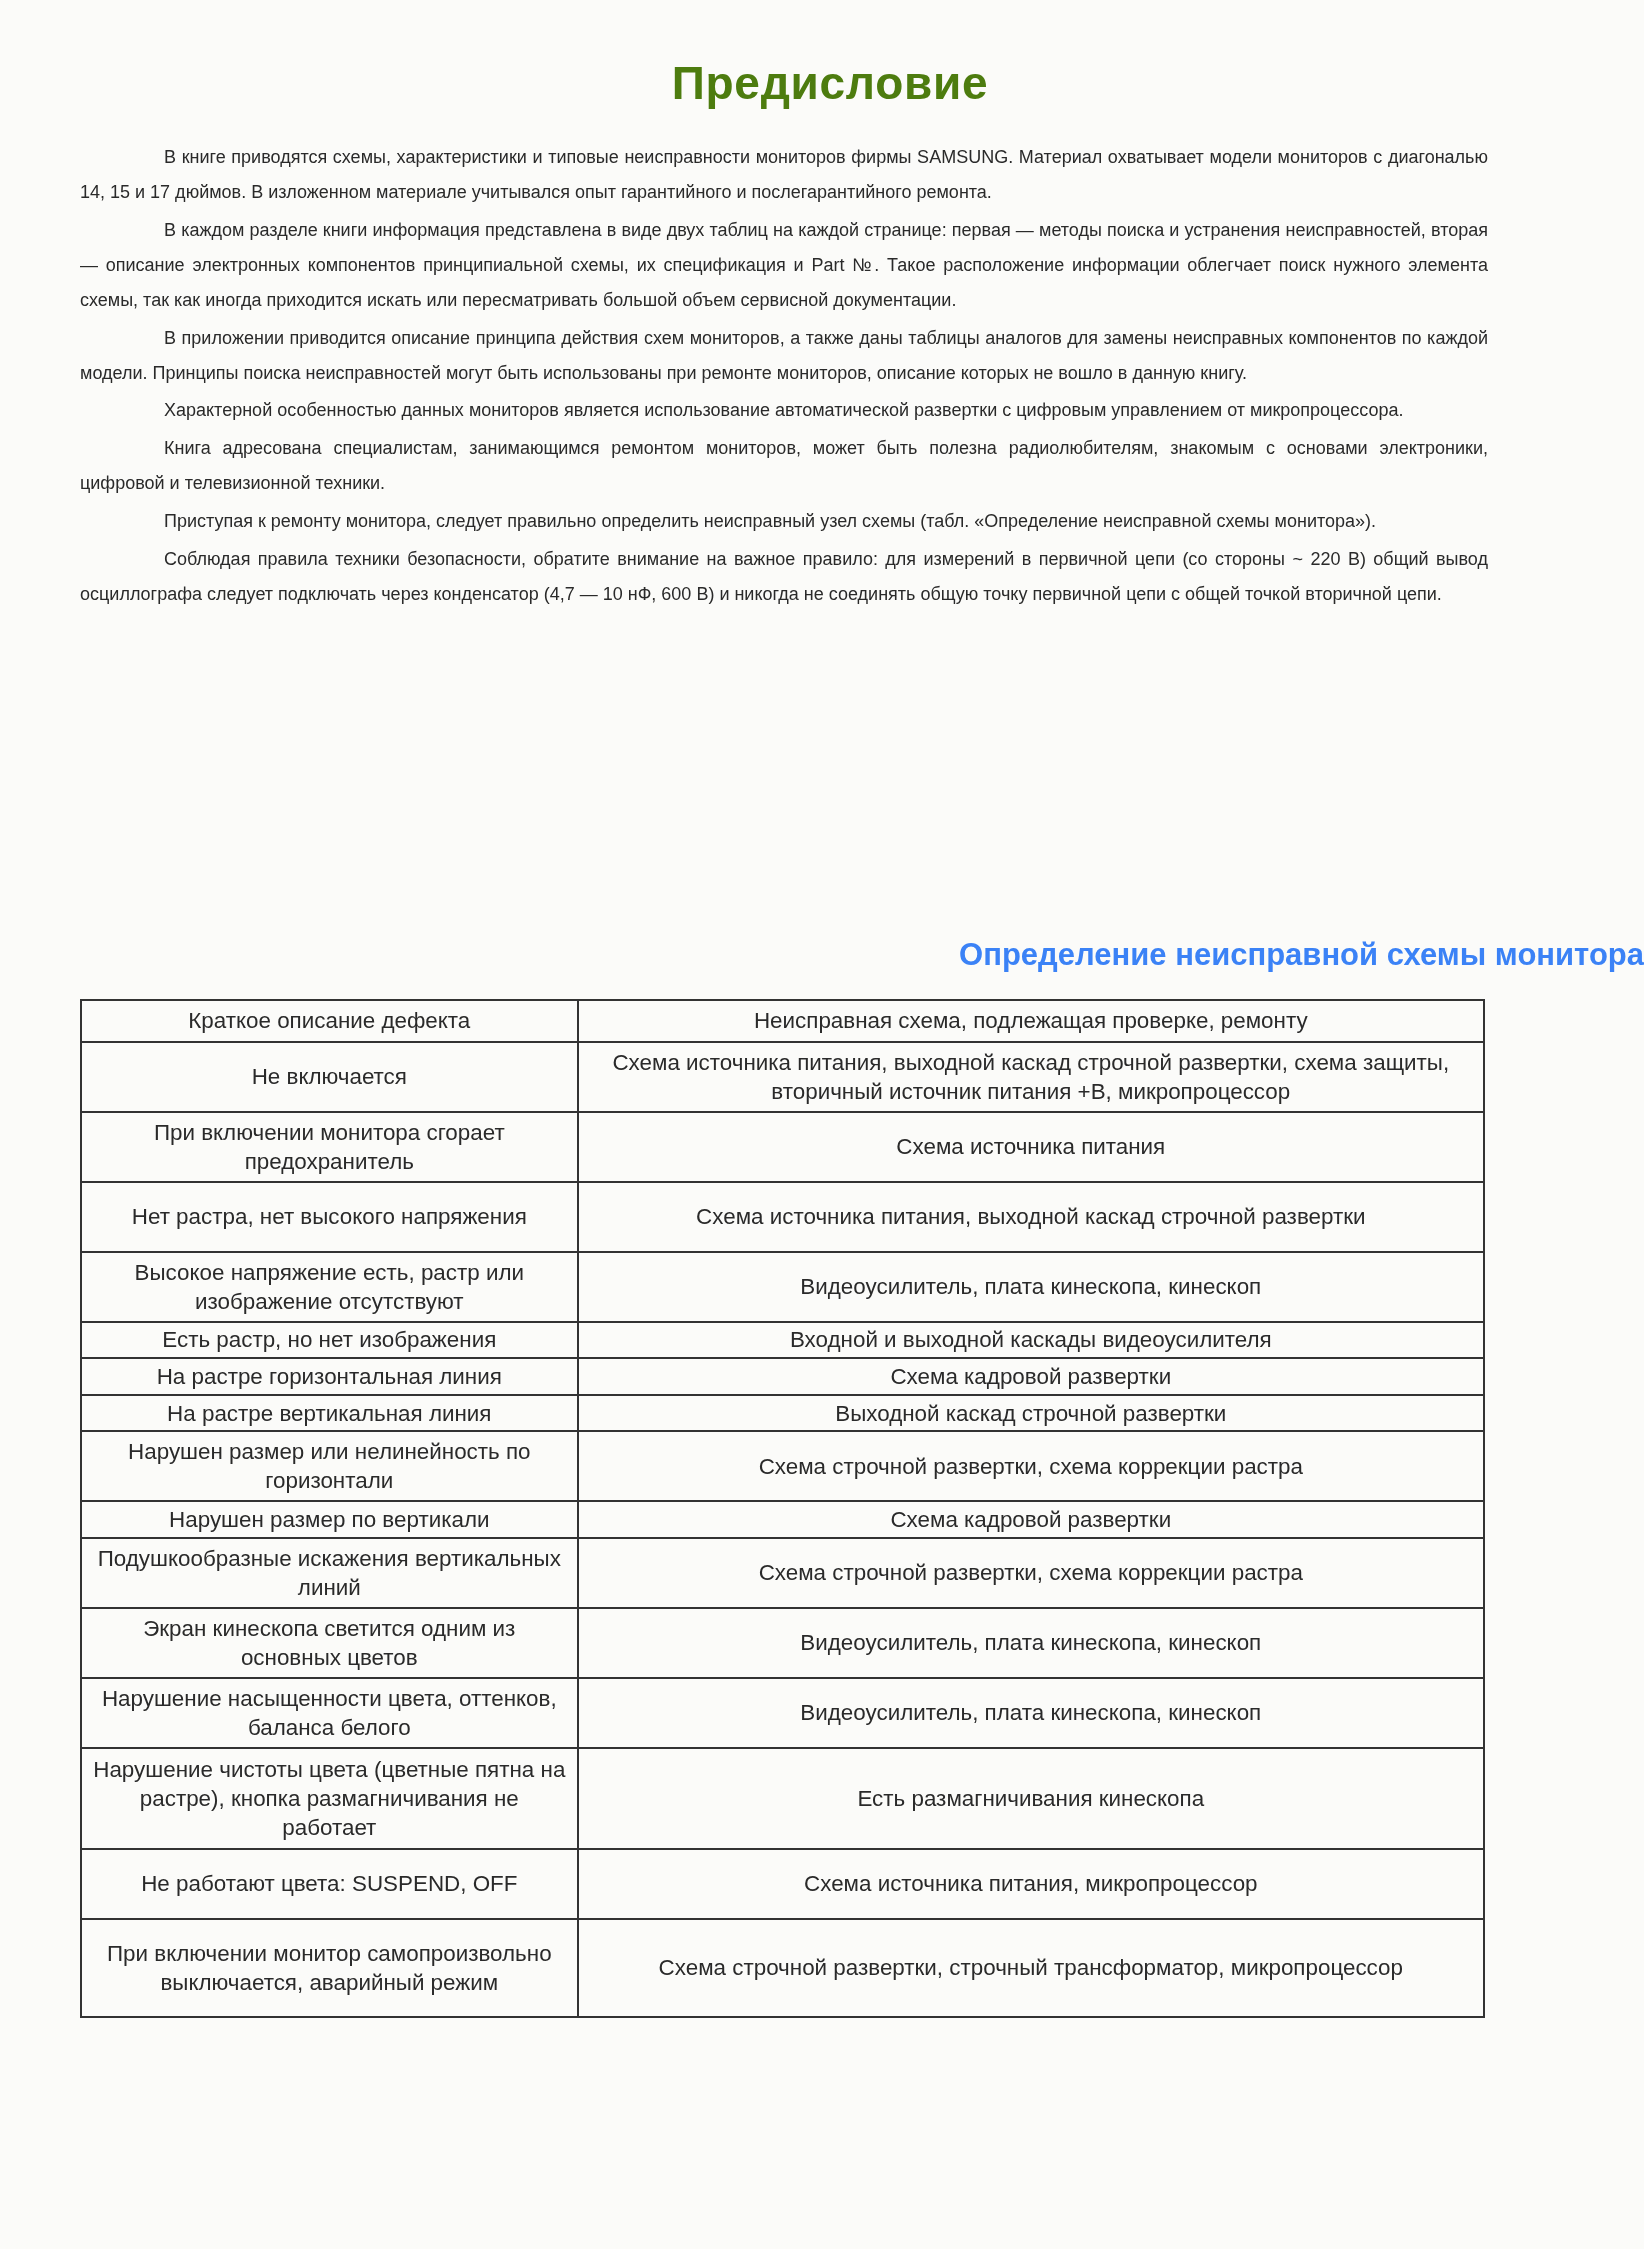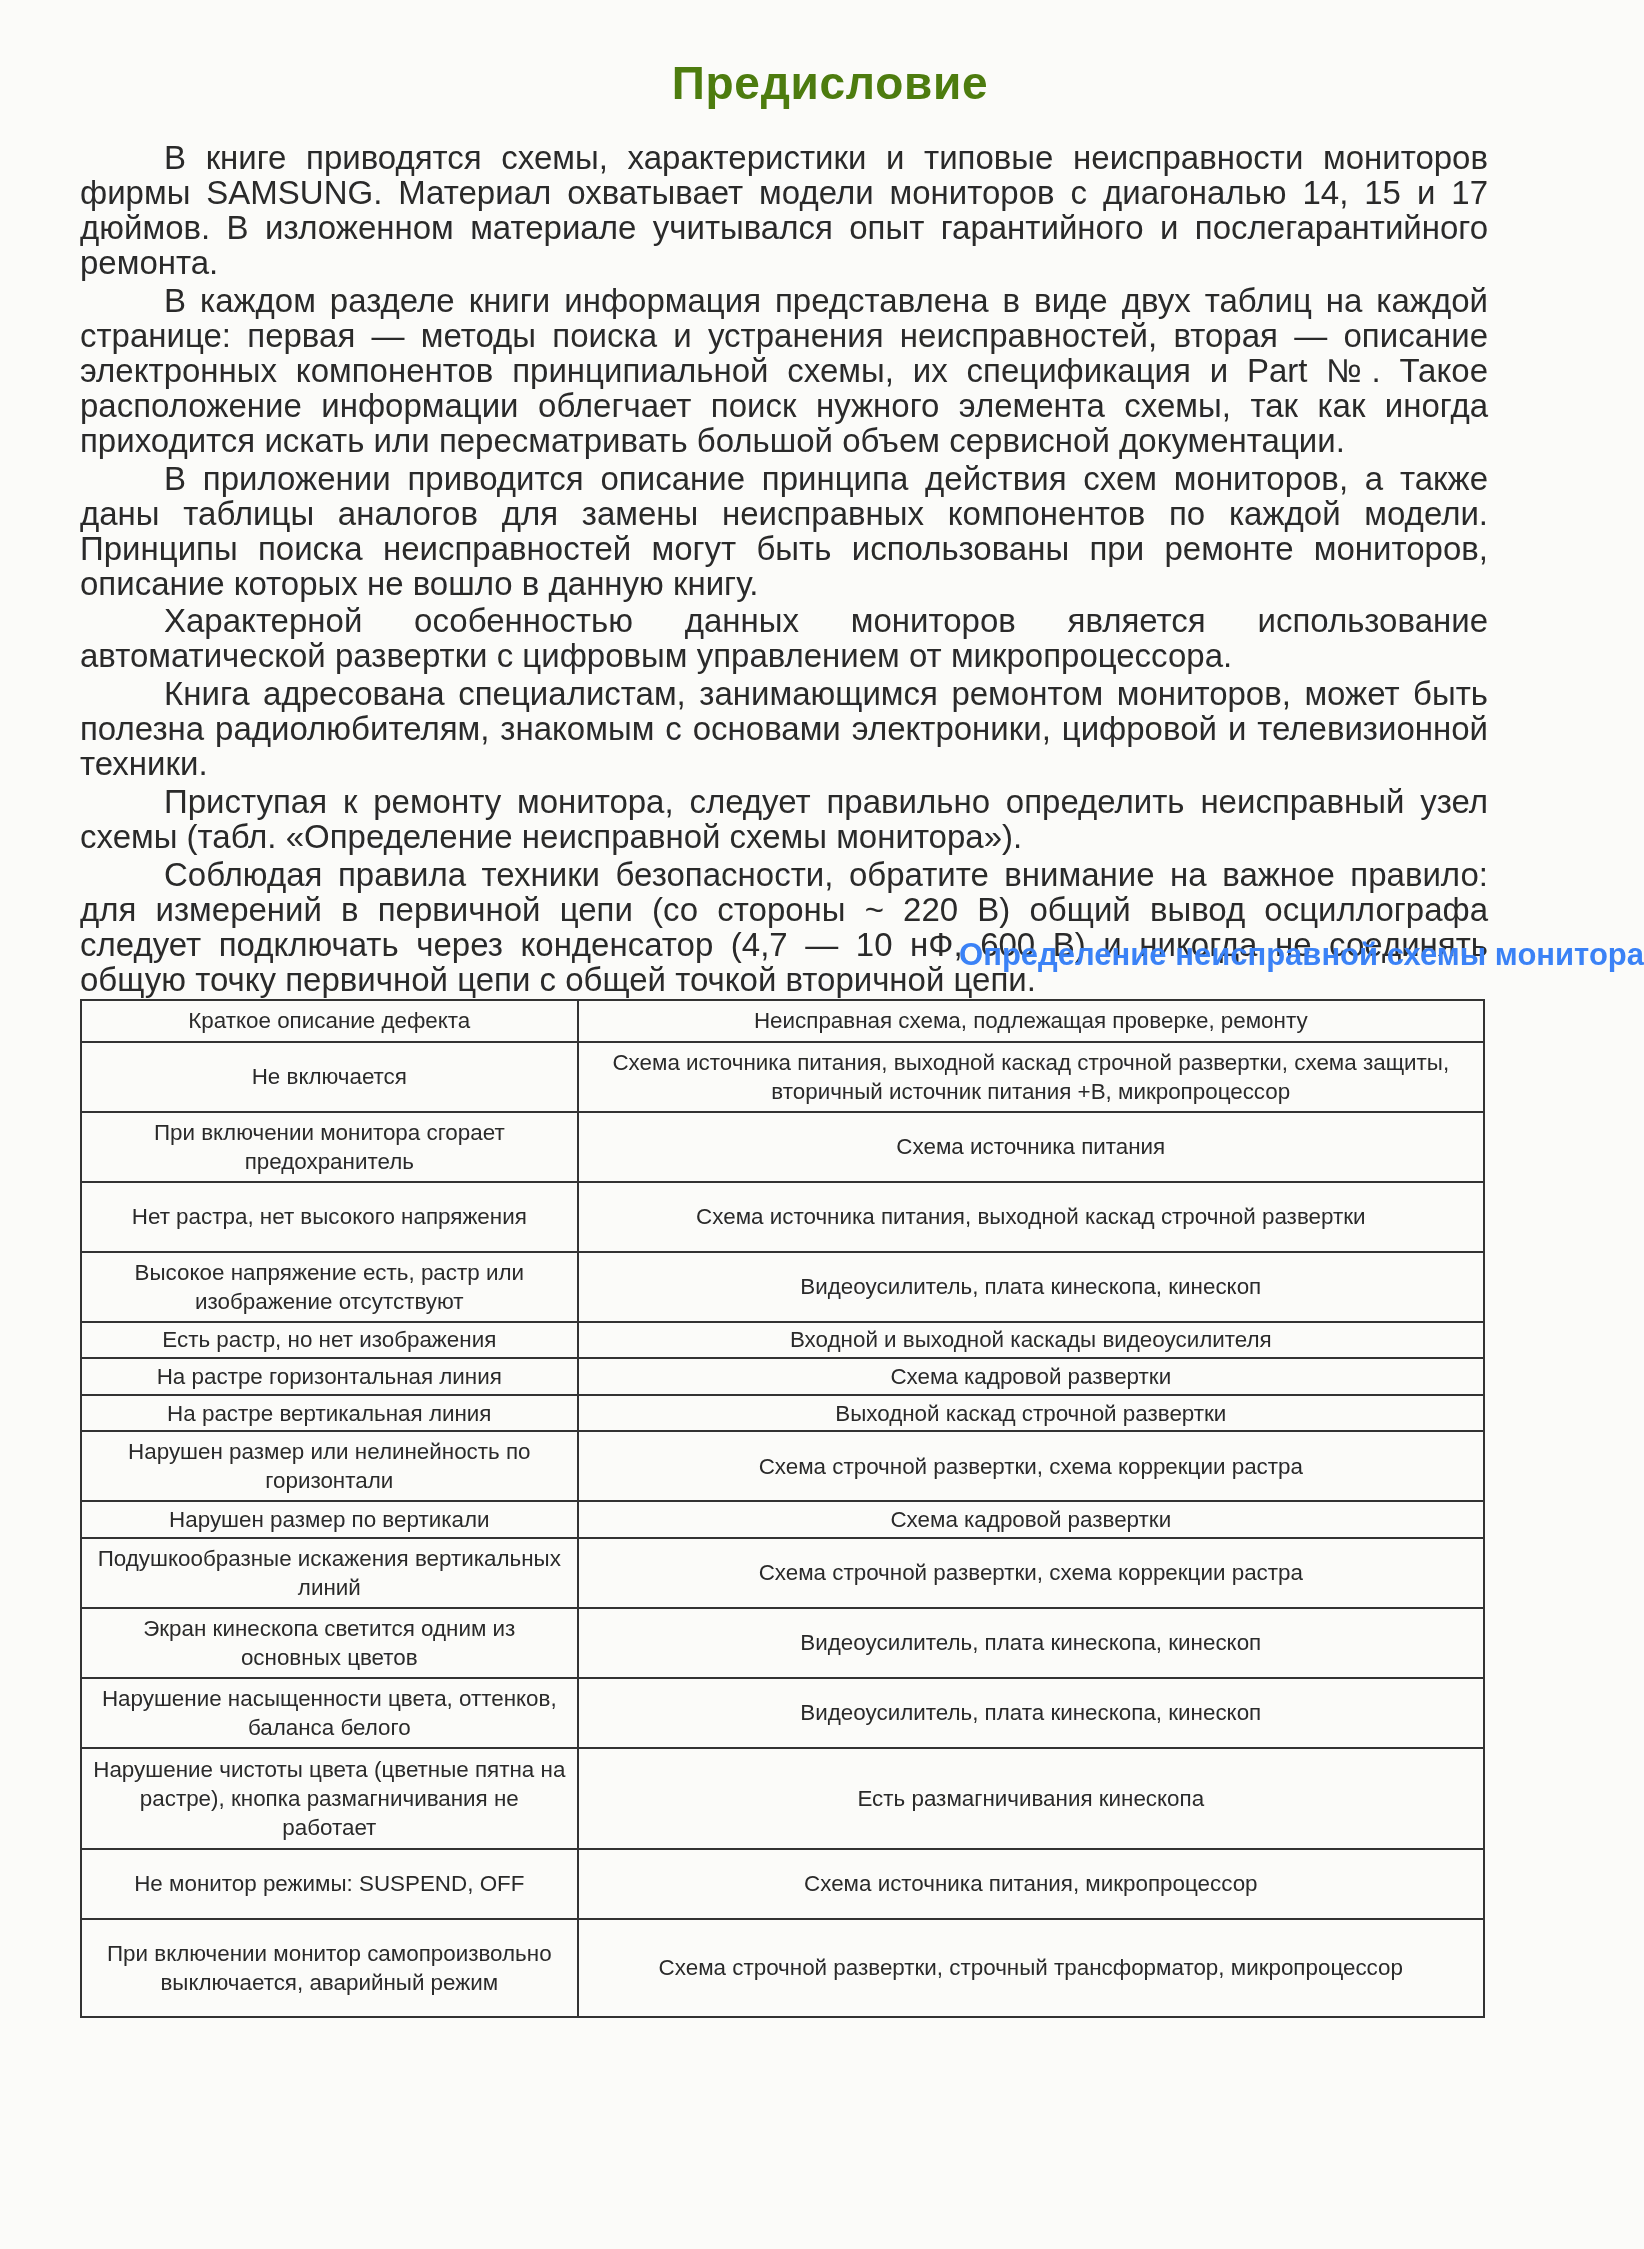--- a/index.html
+++ b/index.html
@@ -7,21 +7,21 @@
     width: 1644px; height: 2250px; position: relative; overflow: hidden;
     background: #fbfbf9; color: #2a2a2a;
     font-family: "Liberation Sans", "DejaVu Sans", sans-serif;
   }
   .title {
     position: absolute; top: 56px; left: 8px; width: 1644px; text-align: center;
     font-size: 46px; font-weight: bold; color: #4d7c0f; letter-spacing: 0.7px;
   }
   .body-text {
     position: absolute; top: 140px; left: 80px; width: 1408px;
-    font-size: 33px; line-height: 35px; text-align: justify;
+    font-size: 18px; line-height: 35px; text-align: justify;
   }
   .body-text p { margin: 0 0 2.8px 0; text-indent: 84px; }
   .table-title {
     position: absolute; top: 937px; left: 0; width: 1644px; text-align: right;
     font-size: 31px; font-weight: bold; color: #3b82f6;
   }
   table.defects {
     position: absolute; top: 999px; left: 80px; width: 1405px;
     border-collapse: collapse; font-size: 22.4px; line-height: 29px;
   }
@@ -103,21 +103,21 @@
       </tr>
       <tr style="height: 70px;">
         <td class="c1">Нарушение насыщенности цвета, оттенков, баланса белого</td>
         <td>Видеоусилитель, плата кинескопа, кинескоп</td>
       </tr>
       <tr style="height: 101px;">
         <td class="c1">Нарушение чистоты цвета (цветные пятна на растре), кнопка размагничивания не работает</td>
         <td>Есть размагничивания кинескопа</td>
       </tr>
       <tr style="height: 70px;">
-        <td class="c1">Не монитор режимы: SUSPEND, OFF</td>
+        <td class="c1">Не работают цвета: SUSPEND, OFF</td>
         <td>Схема источника питания, микропроцессор</td>
       </tr>
       <tr style="height: 98px;">
         <td class="c1">При включении монитор самопроизвольно выключается, аварийный режим</td>
         <td>Схема строчной развертки, строчный трансформатор, микропроцессор</td>
       </tr>
     </tbody>
 </table>
 
 

